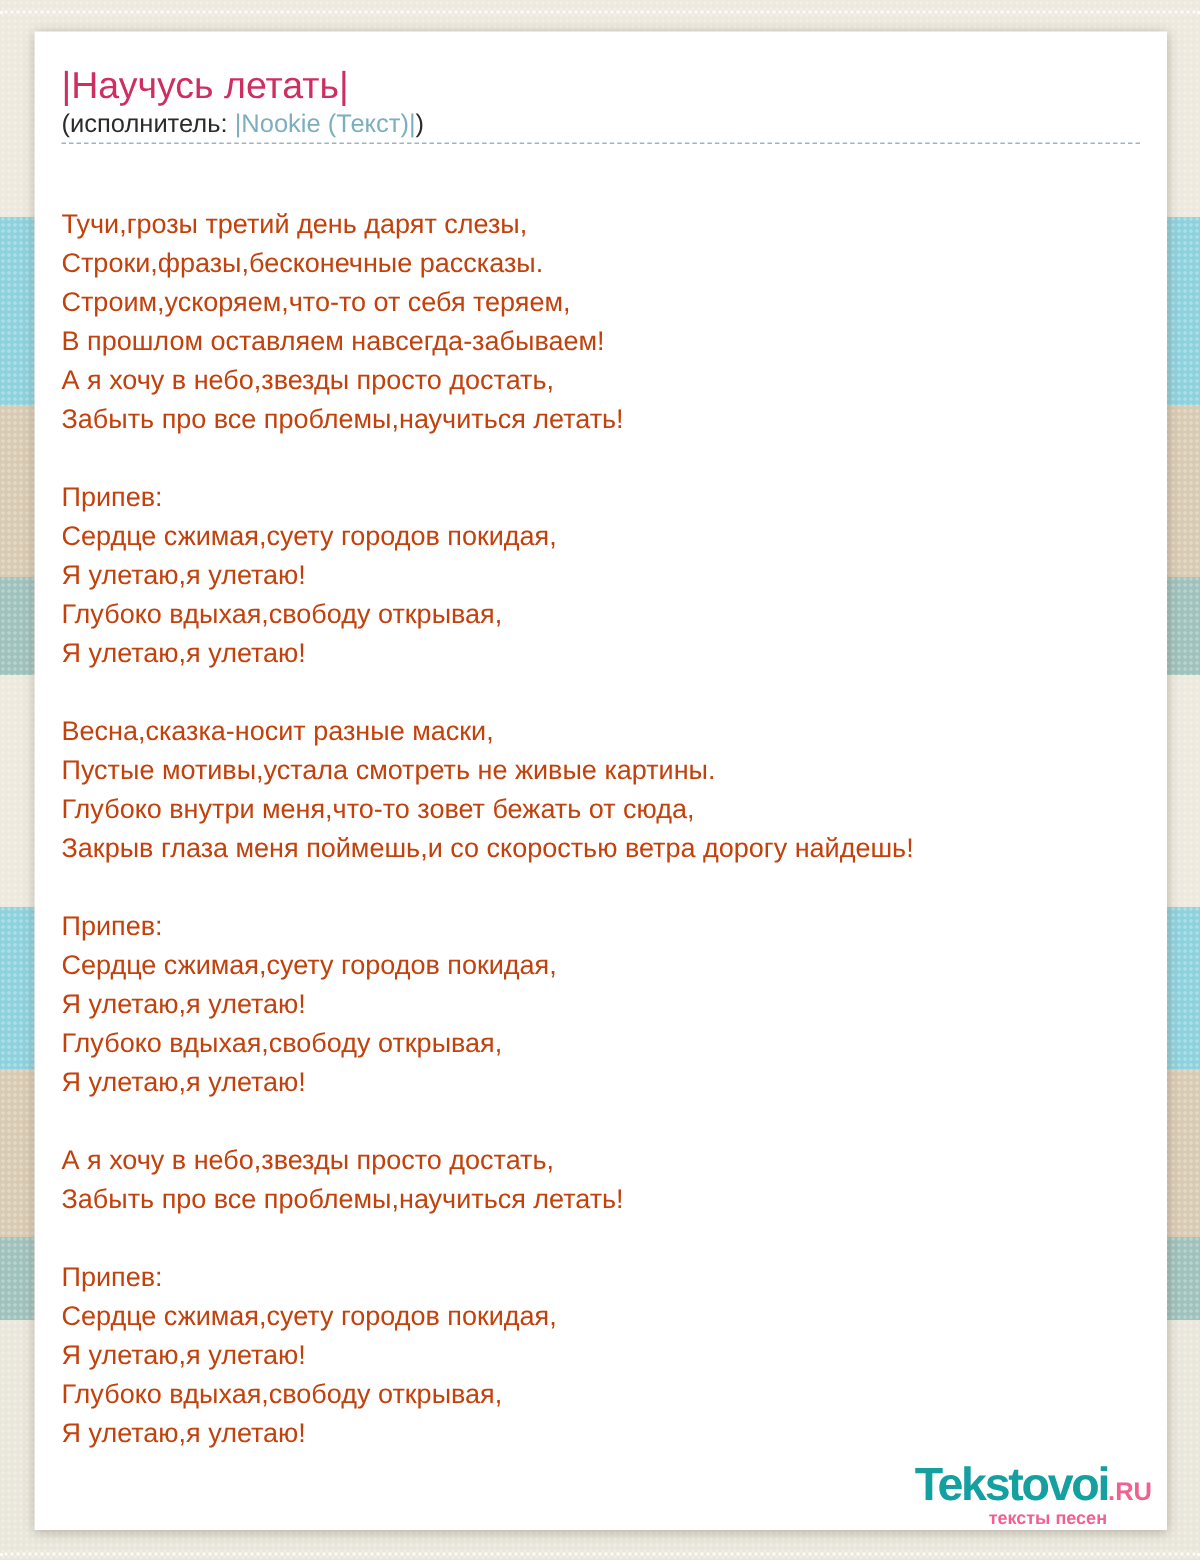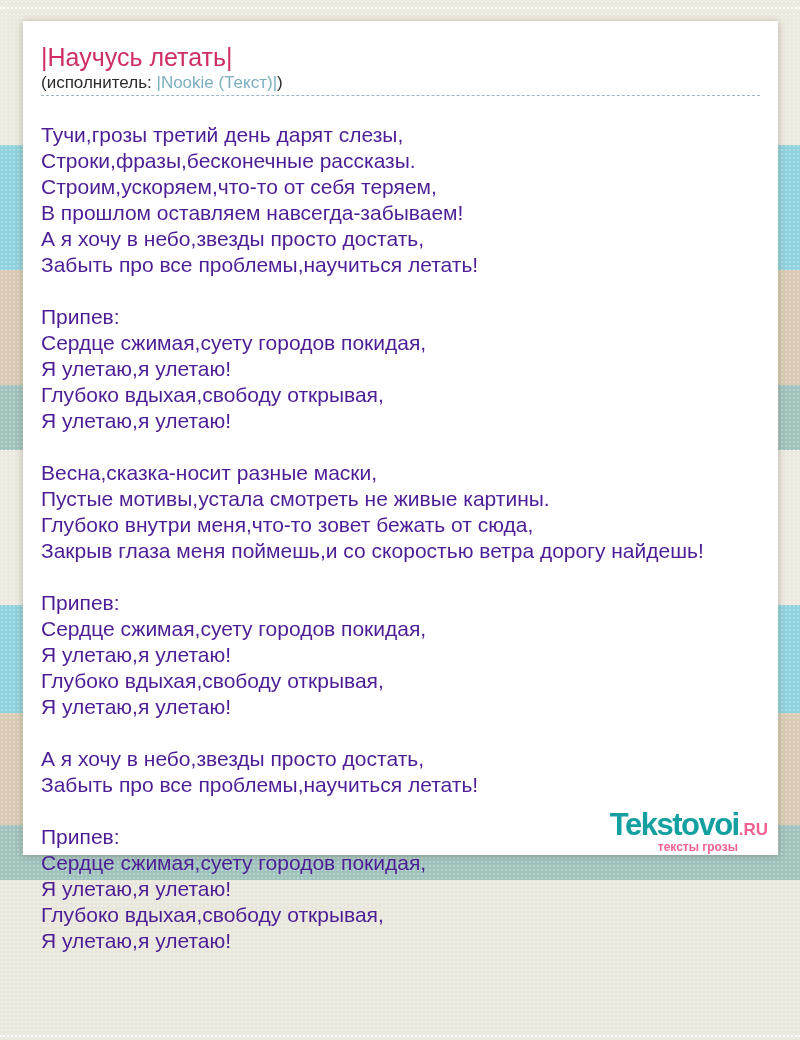--- a/index.html
+++ b/index.html
@@ -29,21 +29,21 @@
   .dotted-rule {
     position: absolute; left: 0; right: 0; height: 0;
     border-top: 2px dotted rgba(255,255,255,0.85);
   }
   .dotted-rule.top    { top: 7px; }
   .dotted-rule.bottom { top: 1035px; }
 
   .card {
     position: absolute;
     left: 23px; top: 21px;
-    width: 755px; height: 834px;
+    width: 755px; height: 999px;
     background: #ffffff;
     box-shadow: 0 1px 7px rgba(110, 100, 80, 0.45);
     padding: 24px 18px 0 18px;
   }
 
   .header-block {
     border-bottom: 1px dashed #9db4c6;
     padding-bottom: 2px;
   }
   .song-title {
@@ -65,24 +65,24 @@
     cursor: pointer;
   }
 
   .lyrics-label {
     margin-top: 14px;
     font-size: 17px;
     line-height: 26px;
     color: #151515;
   }
   .lyrics-text {
-    margin-top: 26px;
-    font-size: 21px;
+    margin-top: 40px;
+    font-size: 18px;
     line-height: 26px;
-    color: #4c1d95;
+    color: #c2410c;
     white-space: pre-line;
   }
 
   .logo {
     position: absolute;
     right: 10px; bottom: 2px;
     text-align: right;
     text-decoration: none;
     display: block;
     line-height: 1;
@@ -151,16 +151,16 @@
 Забыть про все проблемы,научиться летать!
 
 Припев:
 Сердце сжимая,суету городов покидая,
 Я улетаю,я улетаю!
 Глубоко вдыхая,свободу открывая,
 Я улетаю,я улетаю!</div>
 
   <a class="logo">
     <div><span class="logo-main">Tekstovoi</span><span class="logo-tld">.RU</span></div>
-    <div class="logo-tagline">тексты грозы</div>
+    <div class="logo-tagline">тексты песен</div>
   </a>
 
 </div>
 
 </body></html>

